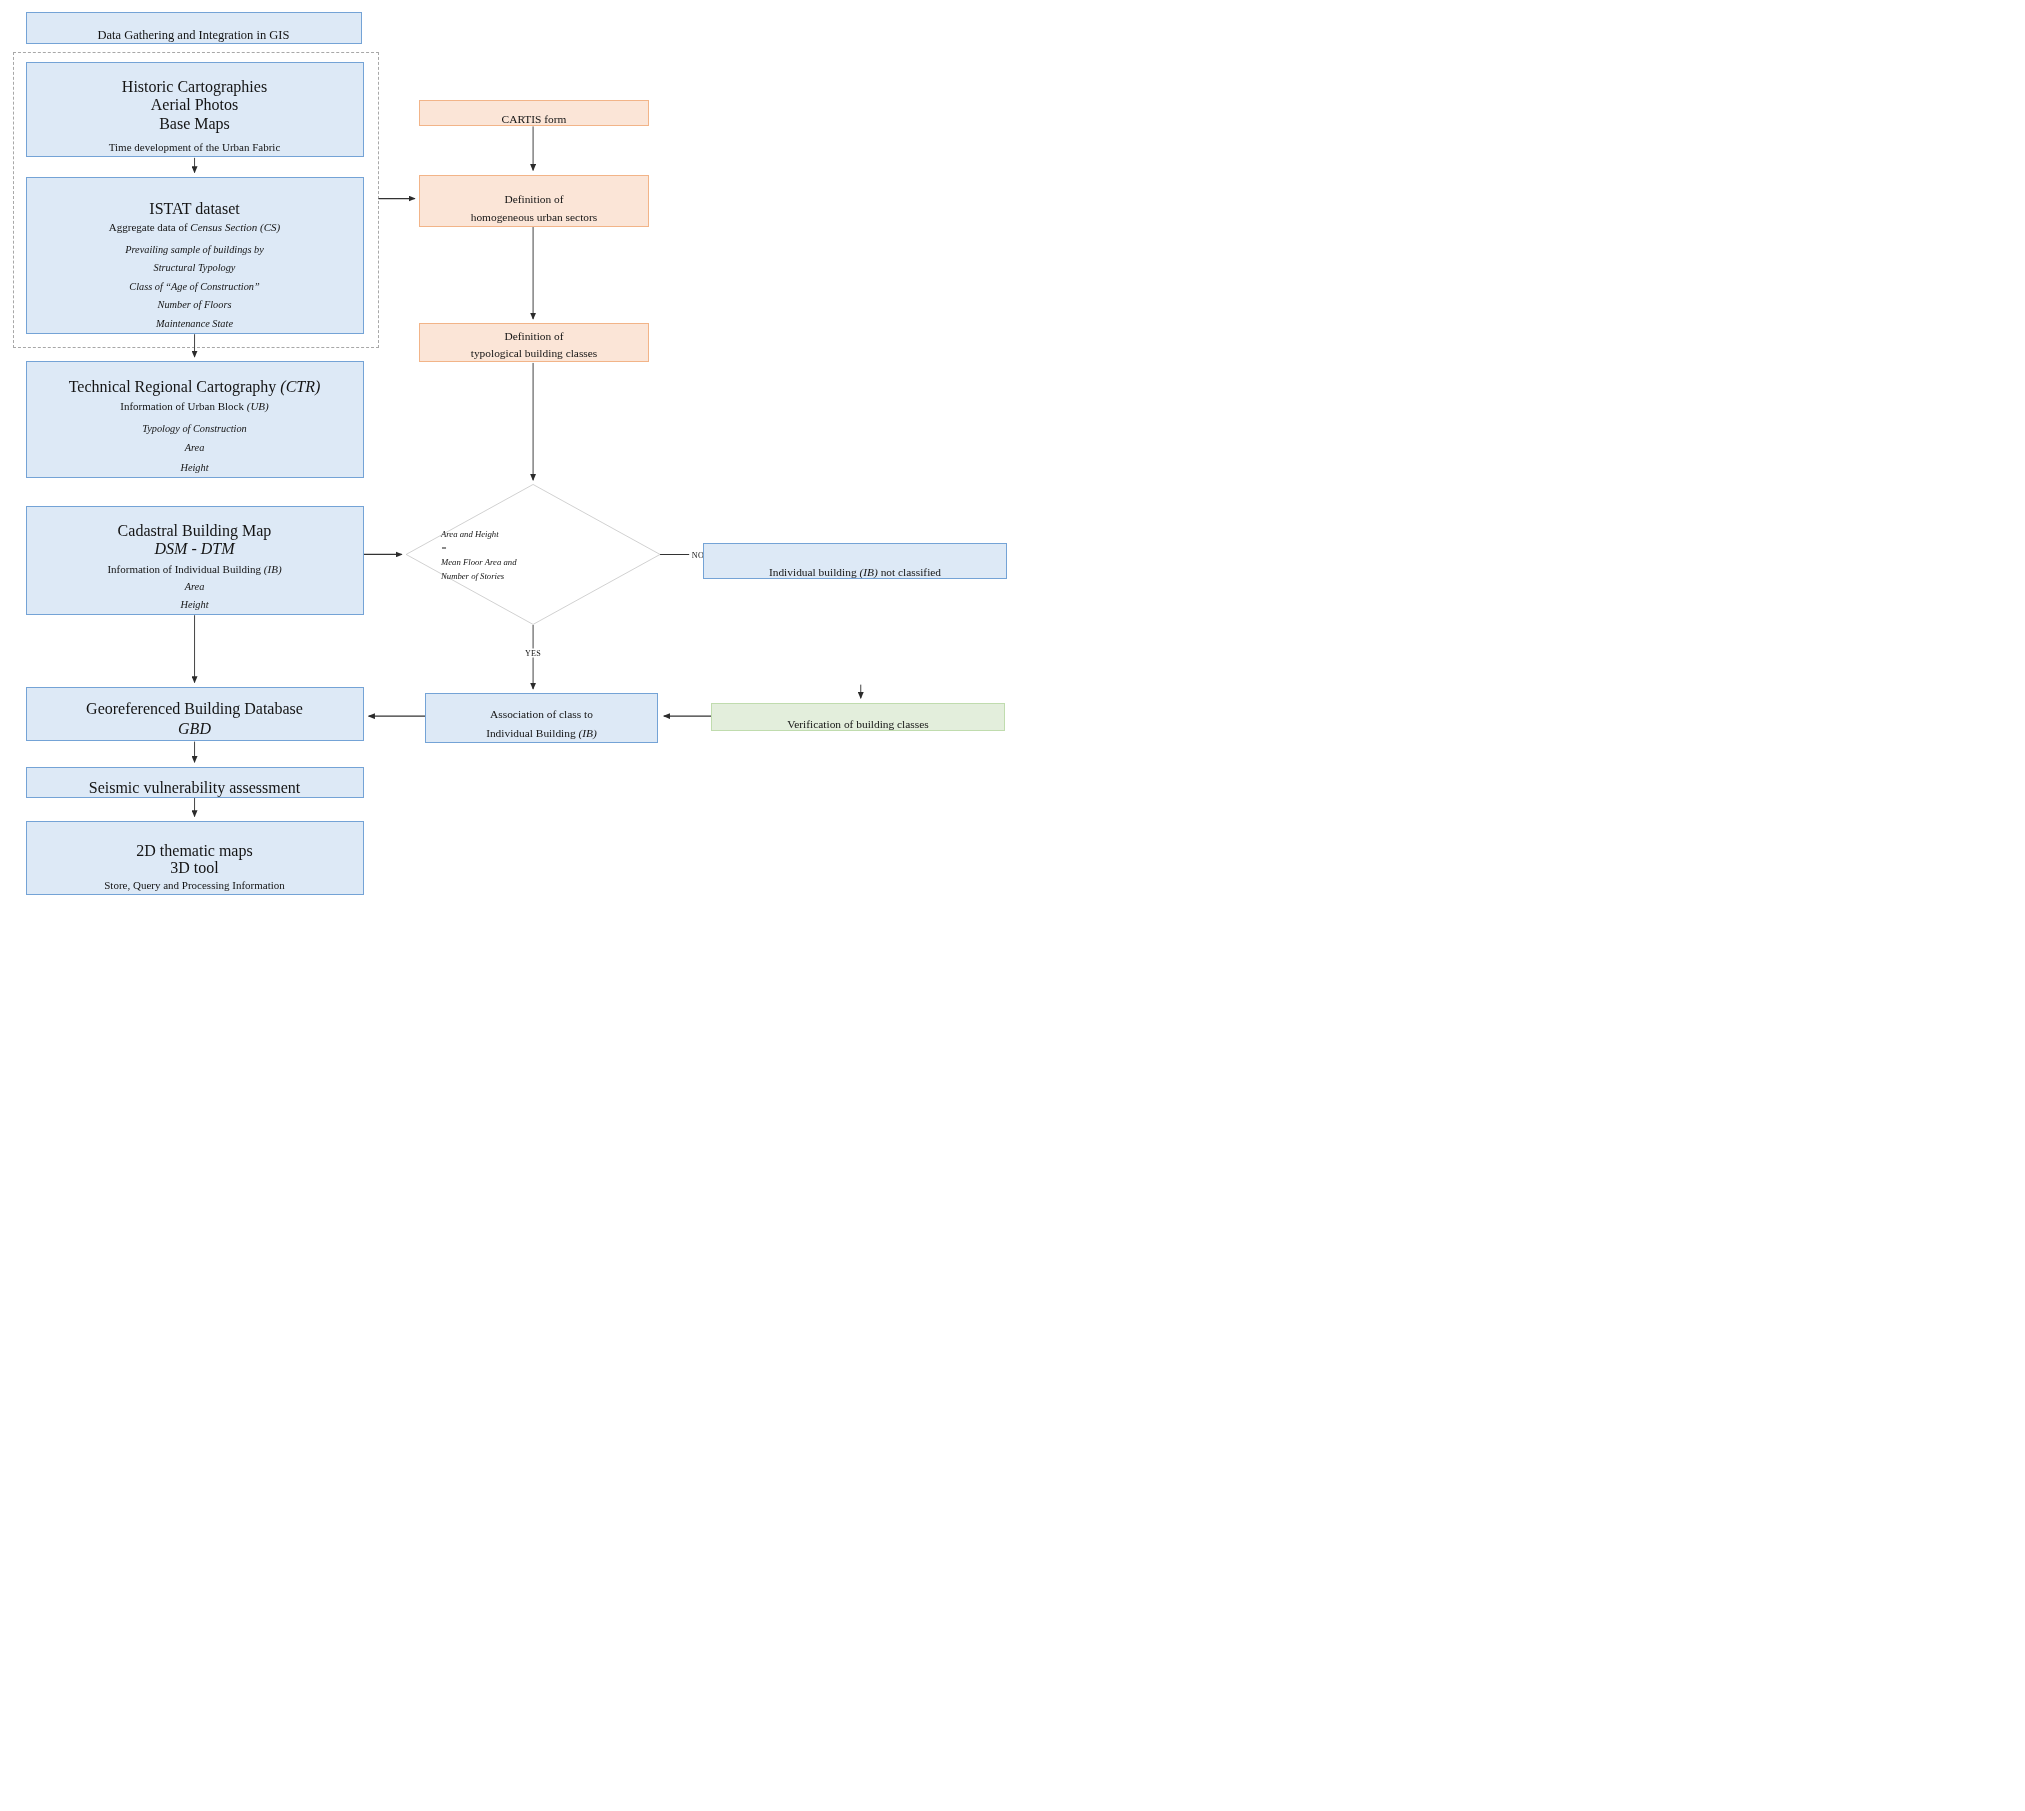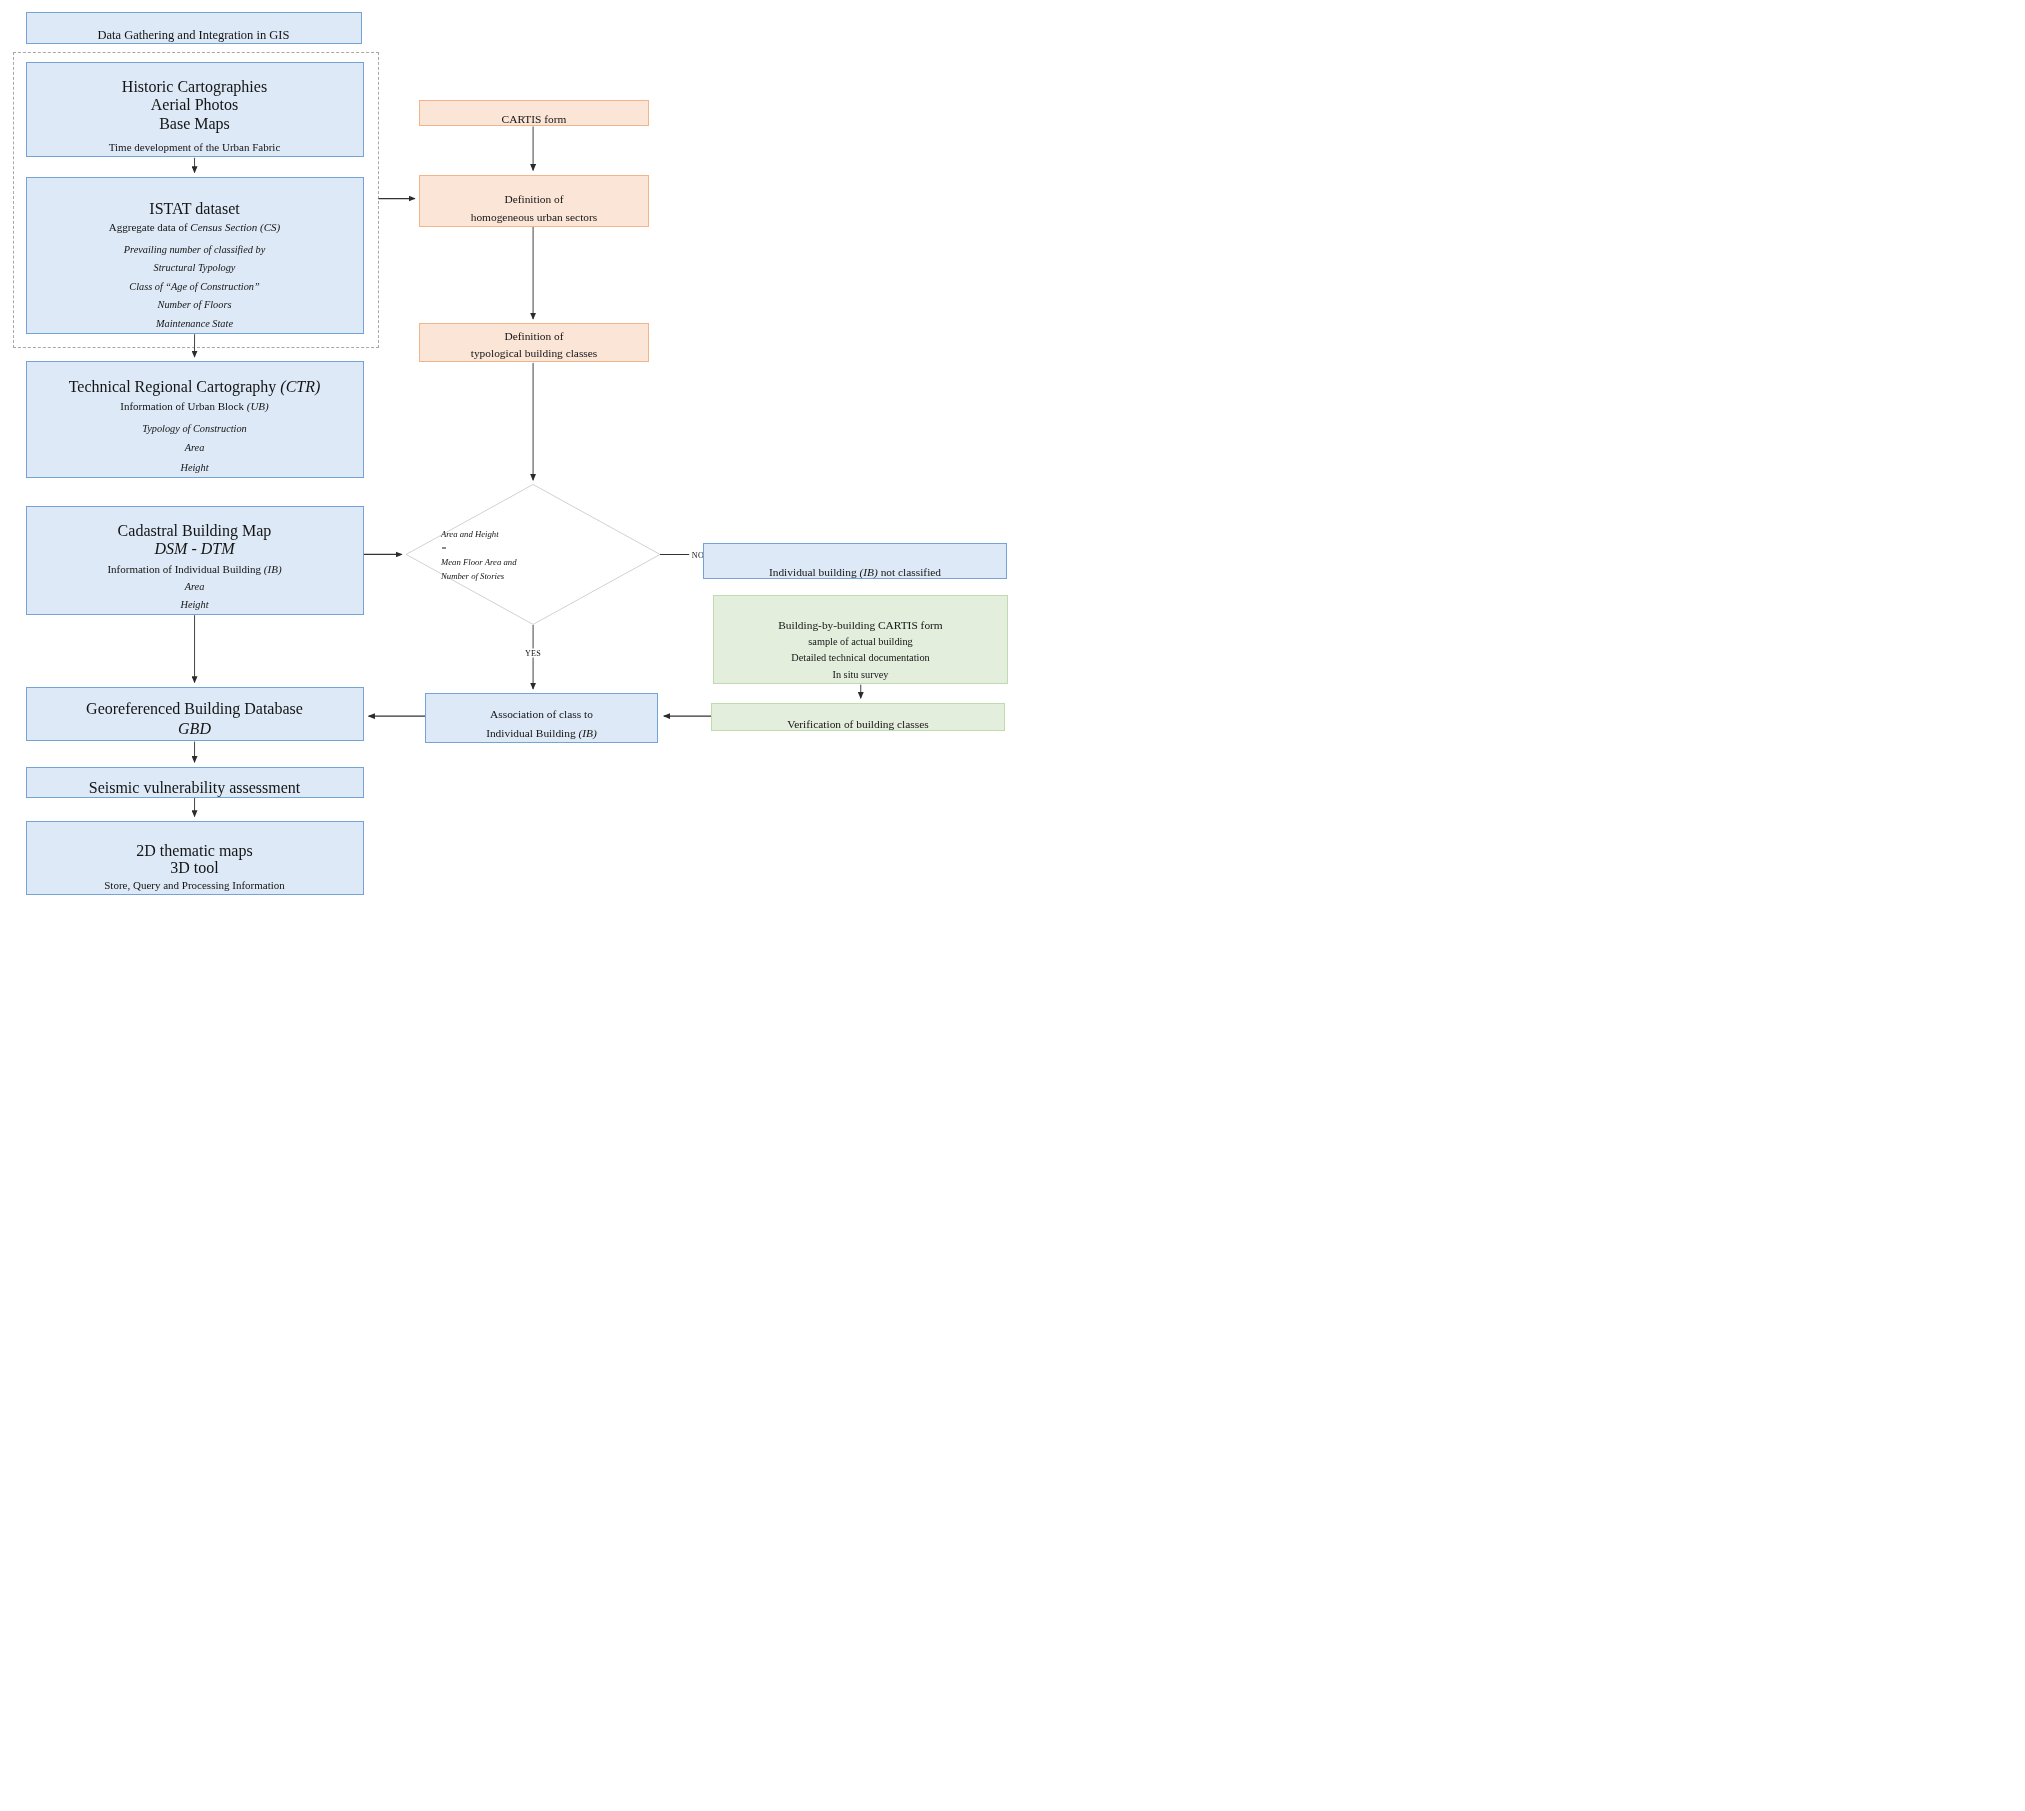--- a/index.html
+++ b/index.html
@@ -84,21 +84,21 @@
     <div class="t22">Aerial Photos</div>
     <div class="t22">Base Maps</div>
     <div class="t20 mt8">Time development of the Urban Fabric</div>
   </div>
 
   <div class="bx blue lh34" style="left:25.5px;top:177px;width:338px;height:157px;">
     <div class="t22">ISTAT dataset</div>
     <div class="t20">
       <span>Aggregate data of </span><span class="it">Census Section (CS)</span>
     </div>
-    <div class="t19 it mt8">Prevailing number of classified by</div>
+    <div class="t19 it mt8">Prevailing sample of buildings by</div>
     <div class="t19 it">Structural Typology</div>
     <div class="t19 it">Class of “Age of Construction”</div>
     <div class="t19 it">Number of Floors</div>
     <div class="t19 it">Maintenance State</div>
   </div>
 
   <div class="bx blue lh36" style="left:25.5px;top:361px;width:338px;height:117px;">
     <div class="t22">
       <span>Technical Regional Cartography </span><span class="it">(CTR)</span>
     </div>
@@ -158,26 +158,20 @@
 
   <div class="lab" style="left:680px;top:555px;margin-left:18px;">NO</div>
   <div class="lab" style="left:533px;top:653px;">YES</div>
 
   <div class="bx blue" style="left:703px;top:543px;width:304px;height:36px;">
     <div class="t21">
       <span>Individual building </span><span class="it">(IB)</span><span> not classified</span>
     </div>
   </div>
 
-  <div class="bx green lh30" style="left:713px;top:595px;width:295px;height:89px;">
-    <div class="t21" style="line-height:18.4px">Building-by-building CARTIS form</div>
-    <div class="t19">sample of actual building</div>
-    <div class="t19">Detailed technical documentation</div>
-    <div class="t19">In situ survey</div>
-  </div>
 
   <div class="bx green" style="left:711px;top:703px;width:294px;height:28px;">
     <div class="t21">Verification of building classes</div>
   </div>
 
   <div class="bx blue lh34" style="left:425px;top:693px;width:233px;height:50px;">
     <div class="t21">Association of class to</div>
     <div class="t21">
       <span>Individual Building </span><span class="it">(IB)</span>
     </div>

